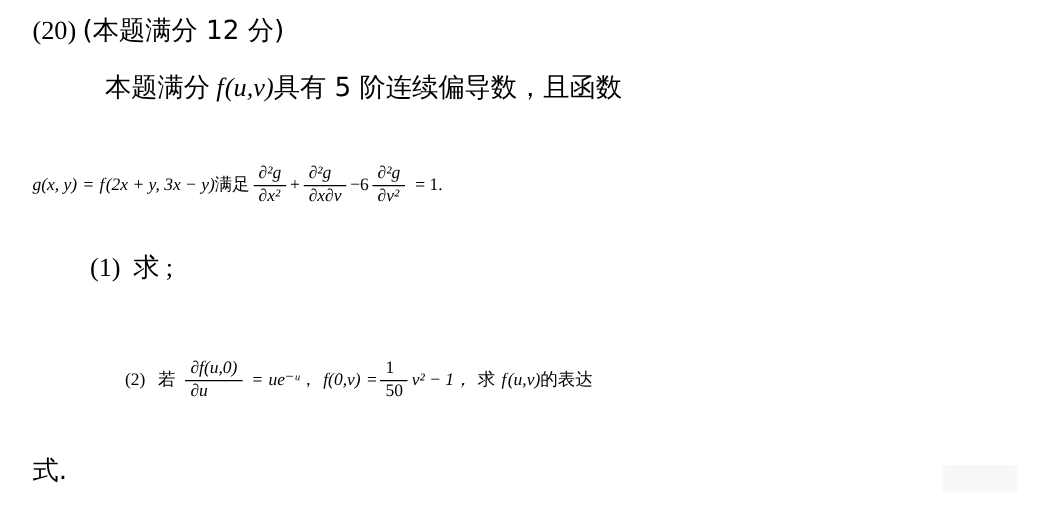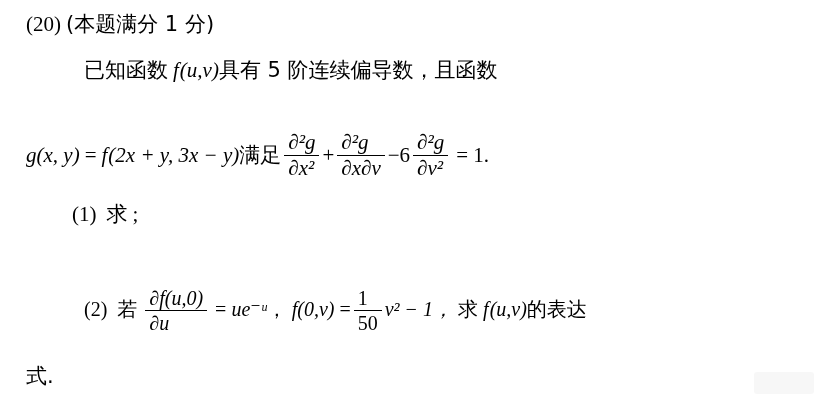--- a/index.html
+++ b/index.html
@@ -49,23 +49,23 @@
   }
 
   
   .line {
     position: absolute;
     white-space: nowrap;
   }
 
   #line-title { left: 26px;  top: 10px;  font-size: 21px; }
   #line-1     { left: 84px;  top: 56px;  font-size: 21px; }
-  #line-2     { left: 26px;  top: 116px; font-size: 21px; }
+  #line-2     { left: 26px;  top: 116px; font-size: 14px; }
   #line-3     { left: 72px;  top: 200px; font-size: 21px; }
-  #line-4     { left: 84px;  top: 272px; font-size: 20px; }
+  #line-4     { left: 100px;  top: 272px; font-size: 14px; }
   #line-5     { left: 26px;  top: 362px; font-size: 21px; }
 
   .lbl { font-style: normal; }
   .sp { display: inline-block; width: 10px; }
   .sp-s { display: inline-block; width: 5px; }
 
   .fnsym { font-style: italic; padding-right: 1px; }
   .watermark {
     position: absolute;
     right: 18px;
@@ -76,25 +76,25 @@
     background: #7a7a7a;
     border-radius: 3px;
   }
 </style>
 </head>
 <body>
 
 <div class="page">
 
   <div class="line" id="line-title">
-    <span class="lbl">(20)</span><span class="sp-s"></span><span class="han">(本题满分 1 分)</span>
+    <span class="lbl">(20)</span><span class="sp-s"></span><span class="han">(本题满分 12 分)</span>
   </div>
 
   <div class="line" id="line-1">
-    <span class="han">已知函数</span><span class="sp-s"></span><span class="it fnsym">f</span><span class="it">(u,v)</span><span class="han">具有 5 阶连续偏导数，且函数</span>
+    <span class="han">本题满分</span><span class="sp-s"></span><span class="it fnsym">f</span><span class="it">(u,v)</span><span class="han">具有 5 阶连续偏导数，且函数</span>
   </div>
 
   <div class="line" id="line-2">
     <span class="it">g</span><span class="it">(x, y)</span><span class="sp-s"></span><span class="up">=</span><span class="sp-s"></span><span class="it fnsym">f</span><span class="it">(2x + y, 3x − y)</span><span class="han">满足</span><span class="frac"><span class="num it">∂²g</span><span class="den it">∂x²</span></span><span class="up">+</span><span class="frac"><span class="num it">∂²g</span><span class="den it">∂x∂v</span></span><span class="up">−</span><span class="up">6</span><span class="frac"><span class="num it">∂²g</span><span class="den it">∂v²</span></span><span class="sp-s"></span><span class="up">= 1.</span>
   </div>
 
   <div class="line" id="line-3">
     <span class="lbl">(1)</span><span class="sp"></span><span class="han">求</span><span class="sp-s"></span><span class="up">;</span>
   </div>
 

